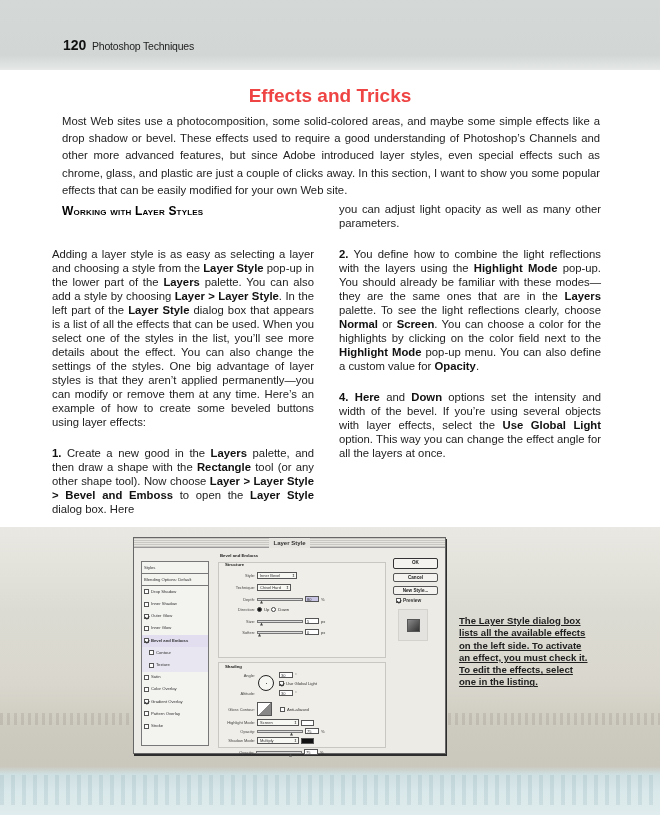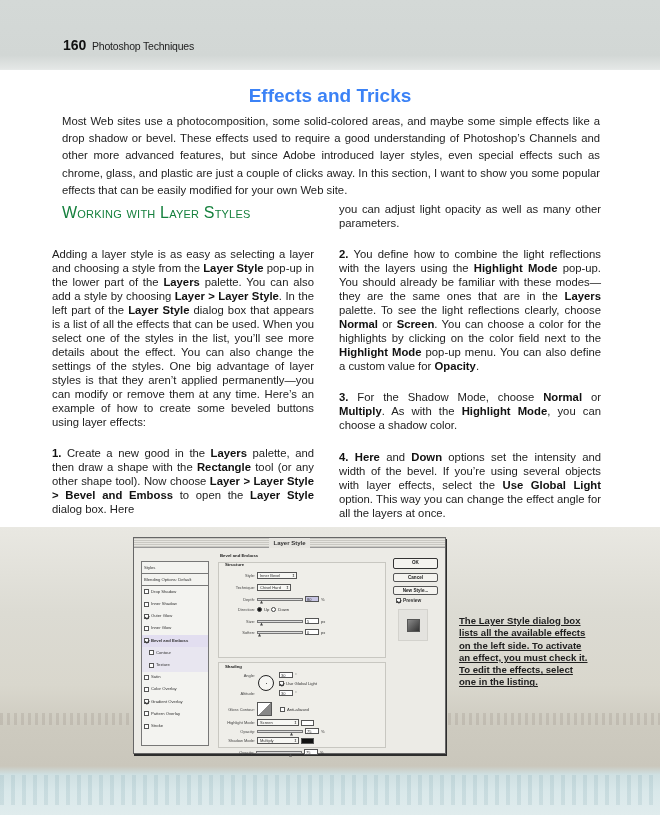--- a/index.html
+++ b/index.html
@@ -15,31 +15,31 @@
   .page-number {
     position: absolute; left: 63px; top: 37px; font-weight: bold; font-size: 14px; color: #111;
   }
   .running-head {
     position: absolute; left: 92px; top: 40px; font-size: 10.5px; color: #222;
     font-family: "Liberation Sans Narrow", "Liberation Sans", sans-serif; letter-spacing: -0.2px; text-align: center;
   }
 
   .title {
     position: absolute; left: 0; width: 660px; top: 85px; text-align: center;
-    font-size: 19px; font-weight: bold; color: #3b82f6;
+    font-size: 19px; font-weight: bold; color: #ef4444;
   }
 
   .intro {
     position: absolute; left: 62px; top: 113px; width: 538px;
     font-size: 11.3px; line-height: 17.2px; text-align: justify; color: #222;
   }
 
   .section-head {
-    position: absolute; left: 62px; top: 204px; font-size: 16px; font-weight: normal;
-    color: #15803d; font-variant: small-caps; letter-spacing: 0.2px;
+    position: absolute; left: 62px; top: 204px; font-size: 12px; font-weight: bold;
+    color: #000000; font-variant: small-caps; letter-spacing: 0.2px;
   }
 
   .col {
     position: absolute; width: 262px; font-size: 11.3px; line-height: 14px;
     text-align: justify; color: #222;
   }
   .col p { margin-bottom: 17.2px; }
   .col b { font-weight: bold; color: #111; }
   .col-left { left: 52px; top: 247px; }
   .col-right { left: 339px; top: 202px; }
@@ -124,21 +124,21 @@
 
   .caption {
     position: absolute; left: 459px; top: 615px; width: 130px;
     font-size: 9.6px; line-height: 12.3px; font-weight: bold; color: #1e1e1e; text-decoration: underline;
   }
 </style>
 </head>
 <body>
 
 <div class="header-band">
-  <span class="page-number">160</span>
+  <span class="page-number">120</span>
   <span class="running-head">Photoshop Techniques</span>
 </div>
 
 <h1 class="title">Effects and Tricks</h1>
 <p class="intro">Most Web sites use a photocomposition, some solid-colored areas, and maybe some simple effects like  a drop shadow or bevel. These effects used to require a good understanding of Photoshop’s Channels and other more advanced features, but since Adobe introduced layer styles, even special effects such as chrome, glass, and plastic are just a couple of clicks away. In this section,  I want to show you some popular effects that can be easily modified for your own Web site.</p>
 
 <h2 class="section-head">Working with Layer Styles</h2>
 
 <div class="col col-left">
   <p>
@@ -148,23 +148,20 @@
     <b>1.</b><span> Create a new good in the </span><b>Layers</b><span> palette, and then draw a shape with the </span><b>Rectangle</b><span> tool (or any other shape tool). Now choose </span><b>Layer &gt; Layer Style &gt; Bevel and Emboss</b><span> to open the </span><b>Layer Style</b><span> dialog box. Here</span>
   </p>
 </div>
 
 <div class="col col-right">
   <p>you can adjust light opacity as well as many other parameters.</p>
   <p>
     <b>2.</b><span> You define how to combine the light reflections with the layers using the </span><b>Highlight Mode</b><span> pop-up. You should already be familiar with these modes—they are the same ones that are in the </span><b>Layers</b><span> palette. To see the light reflections clearly, choose </span><b>Normal</b><span> or </span><b>Screen</b><span>. You can choose a color for the highlights by clicking on the color field next to the </span><b>Highlight Mode</b><span> pop-up menu. You can also define a custom value for </span><b>Opacity</b><span>.</span>
   </p>
   <p>
-    <b>3.</b><span> For the Shadow Mode, choose </span><b>Normal</b><span> or </span><b>Multiply</b><span>. As with the </span><b>Highlight Mode</b><span>, you can choose a shadow color.</span>
-  </p>
-  <p>
     <b>4.</b> <b>Here</b><span> and </span><b>Down</b><span> options set the intensity and width of the bevel. If you’re using several objects with layer effects, select the </span><b>Use Global Light</b><span> option. This way you can change the effect angle for all the layers at once.</span>
   </p>
 </div>
 
 <div class="figure-band">
   <div class="band-stripe"></div>
   <div class="band-stripe2"></div>
 </div>
 
 <div class="dialog">

